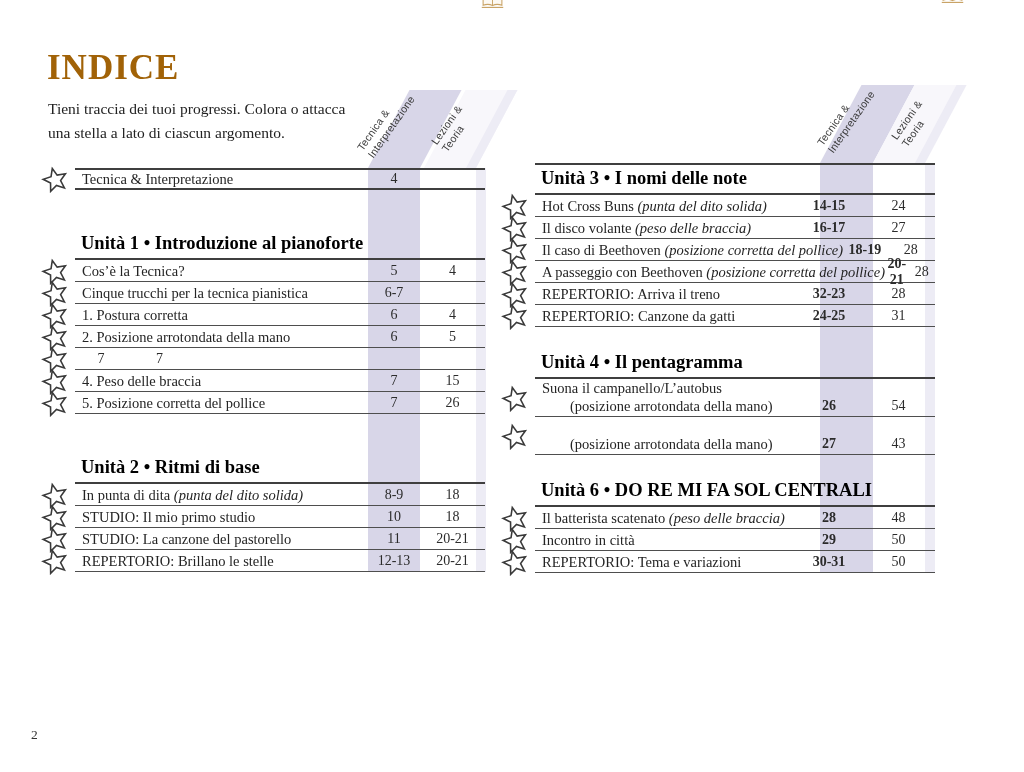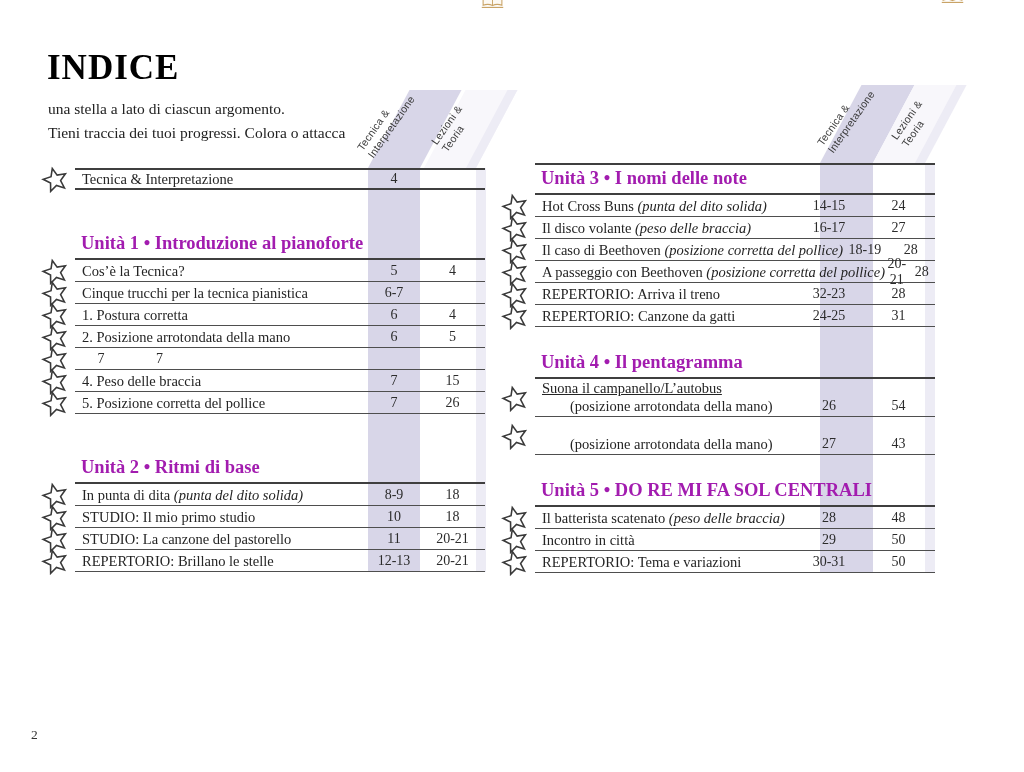--- a/index.html
+++ b/index.html
@@ -3,21 +3,21 @@
 <meta charset="utf-8">
 <style>
   * { margin:0; padding:0; box-sizing:border-box; }
   html,body { background:#ffffff; }
   .page {
     position:relative; width:1024px; height:772px; background:#fff;
     font-family:"Liberation Serif", serif; color:#262626; overflow:hidden;
   }
   .title {
     position:absolute; left:47px; top:48px;
-    font-size:35px; font-weight:bold; letter-spacing:1px; color:#000000;
+    font-size:35px; font-weight:bold; letter-spacing:1px; color:#a16207;
     font-family:"Liberation Serif", serif;
   }
   .intro {
     position:absolute; left:48px; top:97px;
     font-size:15.5px; line-height:24px; color:#222;
   }
   .page-num {
     position:absolute; left:31px; top:727px; font-size:13.5px; color:#333;
   }
 
@@ -60,43 +60,43 @@
   .row.toprow { border-top:2.2px solid #3f3f3f; border-bottom:2.2px solid #3f3f3f; }
   .row .star { position:absolute; left:-34px; top:50%; width:28px; height:27px;
                margin-top:-13px; cursor:pointer; }
   .row .star svg { transform:rotate(-14deg); display:block; }
   .label { flex:1; padding-left:7px; font-size:14.5px; line-height:18px;
            color:#242424; white-space:nowrap; }
   .label .it { font-style:italic; }
   .label .l2 { padding-left:28px; }
   .num { text-align:center; font-size:14px; color:#2b2b2b; }
   #left-table  .n1 { width:52px; } #left-table  .n2 { width:65px; }
-  #right-table .n1 { width:66px; } #right-table .n2 { width:73px; }
+  #right-table .n1 { width:66px;font-weight:bold; } #right-table .n2 { width:73px; }
   .row.bold .label { font-weight:normal; }
   .row.twoline { height:38px; align-items:flex-end; }
   .row.twoline .label { line-height:18px; padding-bottom:1px; }
   .row.twoline .num { padding-bottom:1px; line-height:18px; }
 
   
   .section { margin-top:42px; }
   #right-table .section { margin-top:0; }
   #right-table .section + .section { margin-top:24px; }
-  .heading { font-weight:bold; font-size:18.5px; color:#a21caf; line-height:21px;
+  .heading { font-weight:bold; font-size:18.5px; color:#000000; line-height:21px;
              padding:1px 0 4px 6px; border-bottom:2.2px solid #3f3f3f; }
   #right-table .section:first-child .heading { border-top:2.2px solid #3f3f3f; padding-top:3px; }
 </style>
 </head>
 <body>
 
 <div class="page">
 
   <div class="title">INDICE</div>
   <div class="intro">
+    <div>Tieni traccia dei tuoi progressi. Colora o attacca</div>
     <div>una stella a lato di ciascun argomento.</div>
-    <div>Tieni traccia dei tuoi progressi. Colora o attacca</div>
   </div>
 
   <div class="toc" id="left-table">
     <div class="band band1" style="background: rgb(216, 214, 232);"></div>
     <div class="band band2" style="background: rgb(237, 236, 245);"></div>
     <div class="diag diag1" style="background: rgb(216, 214, 232);"></div>
     <div class="diag diag2" style="background: rgb(248, 247, 251); border-right-color: rgb(237, 236, 245);"></div>
     <div class="thead">
       <div class="diag-label hdr-tech">
         <div>Tecnica &amp;</div>
@@ -340,38 +340,38 @@
   </div>
           <div class="section">
     <div class="heading">Unità 4 • Il pentagramma</div>
     <div>
               <div class="row twoline">
                 <span class="star">
     <svg width="28" height="27" viewBox="0 0 24 24">
       <polygon points="12,2 14.8,8.7 22.2,9.3 16.6,14.1 18.3,21.3 12,17.4 5.7,21.3 7.4,14.1 1.8,9.3 9.2,8.7" fill="#ffffff" stroke="#3a3a3a" stroke-width="1.4" stroke-linejoin="miter"></polygon>
     </svg>
   </span>
-    <span class="label"><span class="l1" style="display: block; text-decoration: underline;"><span class="t">Suona il campanello/L’autobus</span></span><span class="l2">(posizione arrotondata della mano)</span></span>
+    <span class="label"><span class="l1" style="display: block;"><span class="t">Suona il campanello/L’autobus</span></span><span class="l2">(posizione arrotondata della mano)</span></span>
     <span class="num n1">26</span>
     <span class="num n2">54</span>
   </div>
               <div class="row twoline">
                 <span class="star">
     <svg width="28" height="27" viewBox="0 0 24 24">
       <polygon points="12,2 14.8,8.7 22.2,9.3 16.6,14.1 18.3,21.3 12,17.4 5.7,21.3 7.4,14.1 1.8,9.3 9.2,8.7" fill="#ffffff" stroke="#3a3a3a" stroke-width="1.4" stroke-linejoin="miter"></polygon>
     </svg>
   </span>
     <span class="label"><span class="l2">(posizione arrotondata della mano)</span></span>
     <span class="num n1">27</span>
     <span class="num n2">43</span>
   </div>
             </div>
   </div>
           <div class="section">
-    <div class="heading">Unità 5 • DO RE MI FA SOL CENTRALI</div>
+    <div class="heading">Unità 6 • DO RE MI FA SOL CENTRALI</div>
     <div>
               <div class="row">
                 <span class="star">
     <svg width="28" height="27" viewBox="0 0 24 24">
       <polygon points="12,2 14.8,8.7 22.2,9.3 16.6,14.1 18.3,21.3 12,17.4 5.7,21.3 7.4,14.1 1.8,9.3 9.2,8.7" fill="#ffffff" stroke="#3a3a3a" stroke-width="1.4" stroke-linejoin="miter"></polygon>
     </svg>
   </span>
     <span class="label"><span class="l1"><span class="t">Il batterista scatenato </span><i class="it">(peso delle braccia)</i></span></span>
     <span class="num n1">28</span>
     <span class="num n2">48</span>

